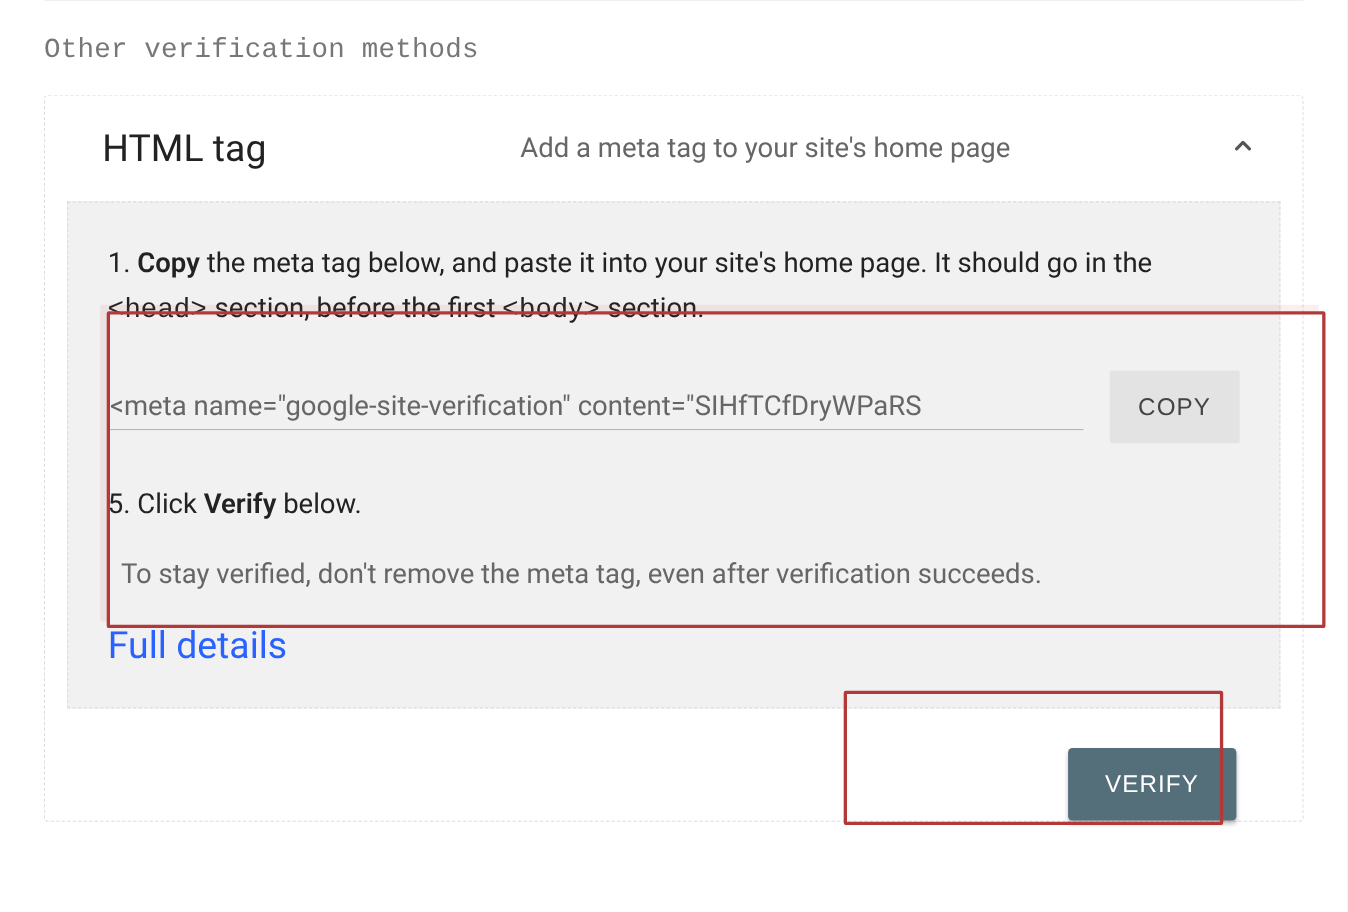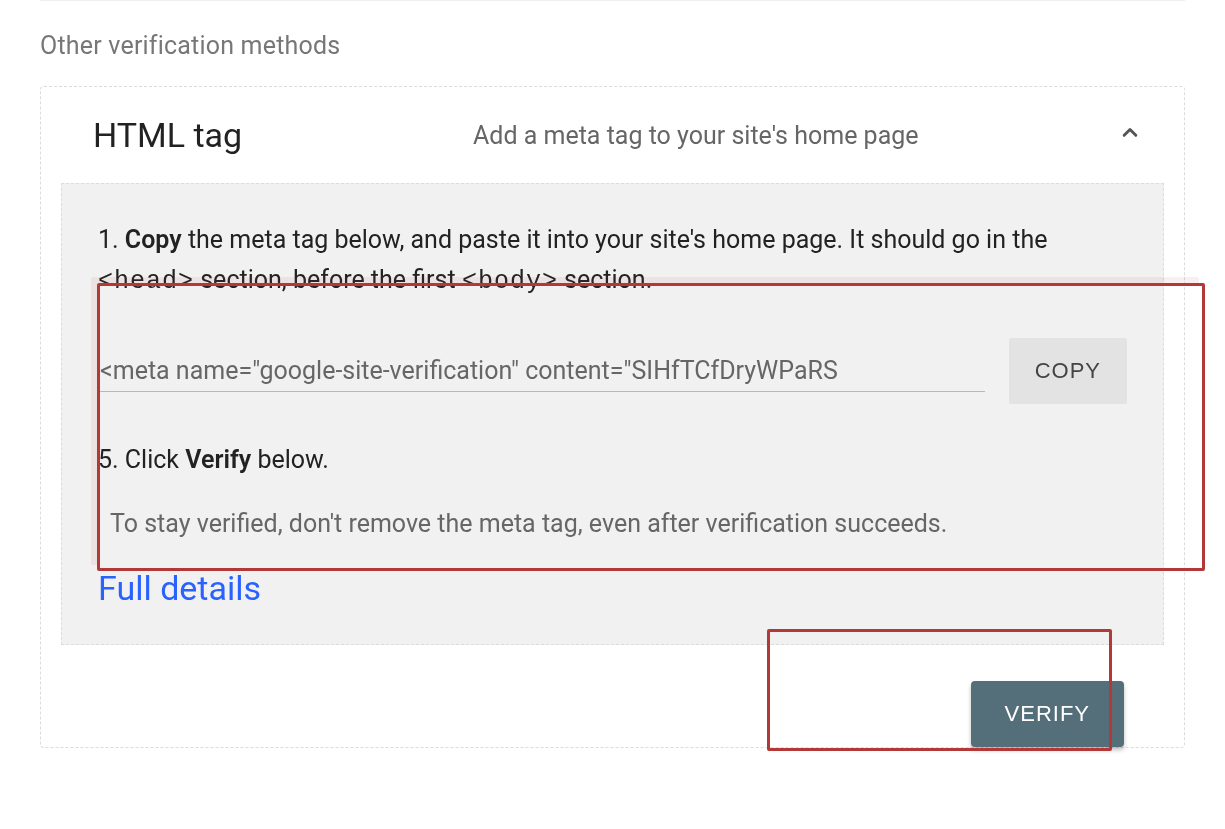--- a/index.html
+++ b/index.html
@@ -19,20 +19,21 @@
       margin: 0 40px;
       padding-top: 30px;
     }
     .section-title {
       font-size: 25px;
       color: #777;
       font-weight: 400;
       margin-left: 40px;
       margin-bottom: 26px;
       letter-spacing: 0.2px;
+      font-family: Liberation Mono, monospace;
     }
     .accordion-card {
       margin: 0 40px;
       border: 1px dashed #dcdcdc;
       border-radius: 4px;
       background: #fff;
       position: relative;
     }
     .accordion-header {
       display: flex;
@@ -80,21 +81,21 @@
     .step1 {
       font-size: 25px;
       color: #222;
       line-height: 1.6;
       margin-bottom: 36px;
     }
     .step1 b, .step2 b {
       font-weight: 600;
     }
     .mono {
-      font-family: Liberation Mono, monospace;
+      font-family: Liberation Sans, sans-serif;
       letter-spacing: 1px;
     }
     .meta-row {
       display: flex;
       align-items: center;
       gap: 24px;
       margin-bottom: 36px;
     }
     .meta-field {
       flex: 1;

